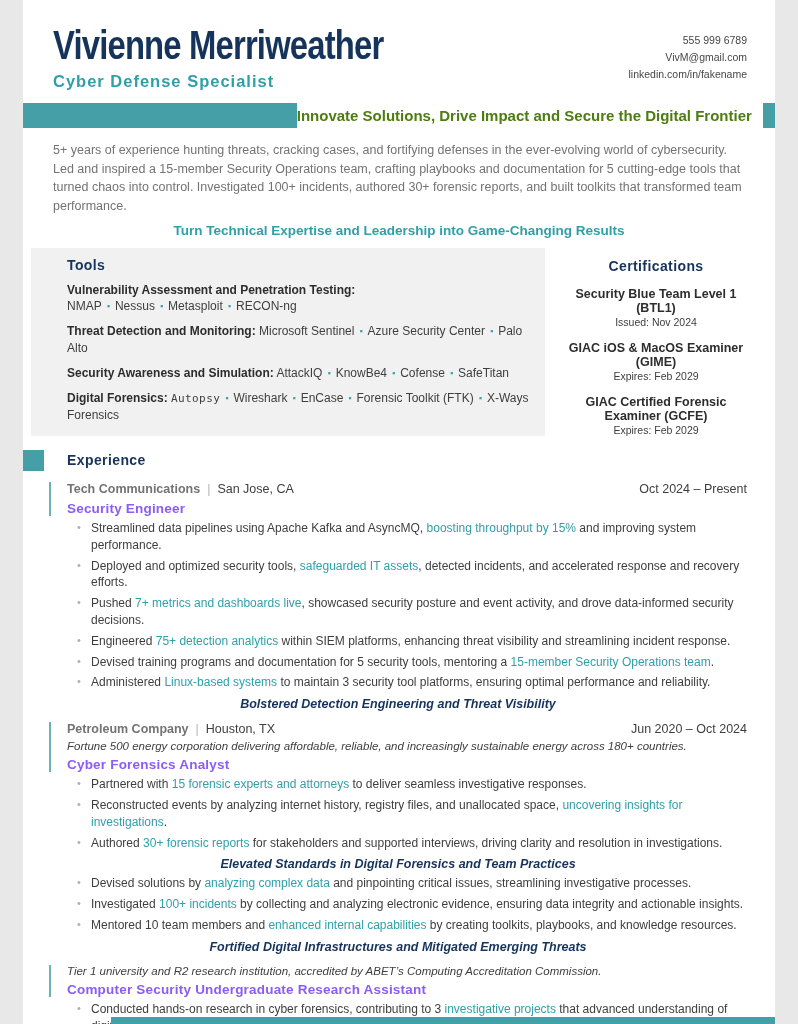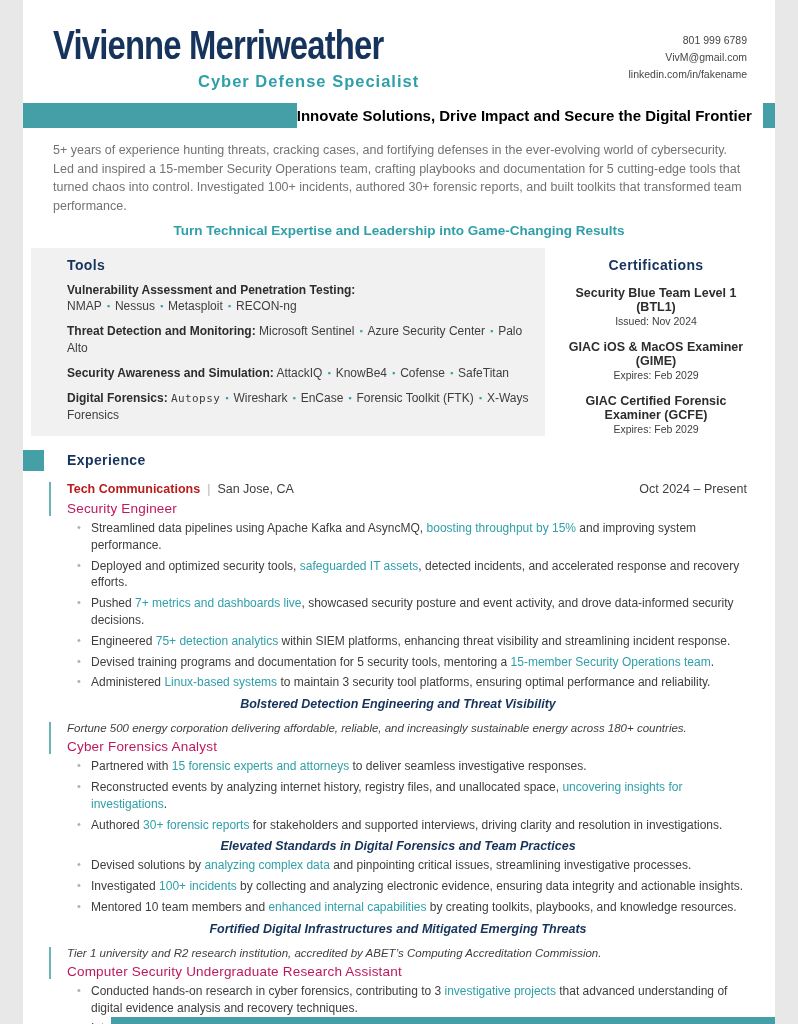--- a/index.html
+++ b/index.html
@@ -10,61 +10,61 @@
     font-family:"Liberation Sans", sans-serif; color:#3e3e3e;
   }
   
   .header { display:flex; justify-content:space-between; padding:24px 28px 0 30px; }
   .name {
     font-size:40px; font-weight:bold; color:#16345b; line-height:1.05;
     letter-spacing:-1px; white-space:nowrap;
     transform:scaleX(0.82); transform-origin:left center;
   }
   .subtitle {
-    margin-top:6px; margin-left:145px;
+    margin-top:6px; 
     color:#2f9fa8; font-weight:bold; font-size:16.5px; letter-spacing:1px; white-space:nowrap;
   }
   .contact { text-align:right; font-size:10.5px; color:#464646; line-height:1.6; padding-top:8px; }
   
   .banner { display:flex; align-items:stretch; height:25px; margin-top:12px; }
   .banner-bar { width:383px; background:#459fa7; }
   .banner-text {
     flex:1; display:flex; align-items:center; justify-content:flex-end;
-    font-size:15px; font-weight:bold; color:#000000; padding-right:11px; white-space:nowrap;
+    font-size:15px; font-weight:bold; color:#4d7c0f; padding-right:11px; white-space:nowrap;
   }
   .banner-cap { width:17px; background:#459fa7; }
   
   .summary { margin:13px 30px 0 30px; font-size:12.5px; line-height:1.48; color:#737373; }
   .tagline { margin-top:8px; text-align:center; color:#2f9fa8; font-weight:bold; font-size:13.5px; }
   
-  .two-col { display:flex; align-items:center; margin-top:10px; }
+  .two-col { display:flex; align-items:flex-end; margin-top:10px; }
   .tools-panel { background:#f1f1f1; margin-left:8px; width:514px; padding:9px 14px 13px 36px; }
   .section-h { font-size:14px; font-weight:bold; color:#16345b; letter-spacing:0.4px; }
   .tools-row { margin-top:9px; font-size:12px; line-height:1.35; color:#3e3e3e; }
   .t-label { font-weight:bold; color:#2d2d2d; }
   .sep { color:#3a9fa7; font-size:9px; margin:0 5px; vertical-align:1px; }
   .mono { font-family:"DejaVu Sans Mono", monospace; font-size:11px; letter-spacing:0.4px; }
   .certs { flex:1; text-align:center; padding:9px 20px 0 12px; }
   .cert-item { margin-top:13px; }
   .cert-name { font-size:12.5px; font-weight:bold; color:#2d2d2d; }
   .cert-detail { font-size:10.5px; color:#3e3e3e; margin-top:1px; }
   
   .exp-band { display:flex; align-items:center; margin-top:14px; height:21px; }
   .exp-square { width:21px; height:21px; background:#459fa7; }
   .exp-band .section-h { margin-left:23px; }
   .jobs { margin:4px 28px 0 26px; }
   .job { margin-top:11px; }
   .job-head { border-left:2px solid #6cb2b9; padding-left:16px; }
   .job-row { display:flex; justify-content:space-between; align-items:baseline; font-size:12.5px; }
-  .company { font-weight:bold; color:#b91c1c; }
+  .company { font-weight:bold; color:#737373; }
   .divider { color:#b5b5b5; font-weight:normal; margin:0 7px; }
   .location { color:#3e3e3e; font-weight:normal; }
   .dates { color:#3e3e3e; white-space:nowrap; }
   .blurb { font-style:italic; font-size:11.5px; color:#3e3e3e; margin-top:4px; }
-  .role { font-size:13.5px; font-weight:normal; color:#be185d; margin-top:5px; letter-spacing:0.2px; }
+  .role { font-size:13.5px; font-weight:bold; color:#8b5cf6; margin-top:5px; letter-spacing:0.2px; }
   .bullets { margin-top:3px; }
   .bullet { position:relative; padding-left:42px; font-size:12px; line-height:1.4; margin-top:4px; color:#3e3e3e; }
   .bullet::before { content:"•"; position:absolute; left:28px; top:0; color:#aeaeae; font-size:11px; }
   .hl { color:#2f9fa8; }
   .interstitial {
     text-align:center; font-weight:bold; font-style:italic; color:#16345b;
     font-size:12.5px; margin:6px 0 3px 0;
   }
   .bottom-bar { position:absolute; left:88px; right:0; bottom:0; height:7px; background:#459fa7; }
 </style>
@@ -72,21 +72,21 @@
 <body>
 
 <div class="page">
 
   <div class="header">
     <div>
       <div class="name">Vivienne Merriweather</div>
       <div class="subtitle">Cyber Defense Specialist</div>
     </div>
     <div class="contact">
-      <div>801 999 6789</div>
+      <div>555 999 6789</div>
       <div>VivM@gmail.com</div>
       <div>linkedin.com/in/fakename</div>
     </div>
   </div>
 
   <div class="banner">
     <div class="banner-bar"></div>
     <div class="banner-text">Innovate Solutions, Drive Impact and Secure the Digital Frontier</div>
     <div class="banner-cap"></div>
   </div>
@@ -142,20 +142,24 @@
           <div class="bullet"><span>Deployed and optimized security tools, </span><span class="hl">safeguarded IT assets</span><span>, detected incidents, and accelerated response and recovery efforts.</span></div>
           <div class="bullet"><span>Pushed </span><span class="hl">7+ metrics and dashboards live</span><span>, showcased security posture and event activity, and drove data-informed security decisions.</span></div>
           <div class="bullet"><span>Engineered </span><span class="hl">75+ detection analytics</span><span> within SIEM platforms, enhancing threat visibility and streamlining incident response.</span></div>
           <div class="bullet"><span>Devised training programs and documentation for 5 security tools, mentoring a </span><span class="hl">15-member Security Operations team</span><span>.</span></div>
           <div class="bullet"><span>Administered </span><span class="hl">Linux-based systems</span><span> to maintain 3 security tool platforms, ensuring optimal performance and reliability.</span></div>
           <div class="interstitial">Bolstered Detection Engineering and Threat Visibility</div>
         </div>
       </div>
       <div class="job">
         <div class="job-head">
+          <div class="job-row">
+            <div><span class="company">Petroleum Company</span><span class="divider">|</span><span class="location">Houston, TX</span></div>
+            <div class="dates">Jun 2020 – Oct 2024</div>
+          </div>
           <div class="blurb">Fortune 500 energy corporation delivering affordable, reliable, and increasingly sustainable energy across 180+ countries.</div>
           <div class="role">Cyber Forensics Analyst</div>
         </div>
         <div class="bullets">
           <div class="bullet"><span>Partnered with </span><span class="hl">15 forensic experts and attorneys</span><span> to deliver seamless investigative responses.</span></div>
           <div class="bullet"><span>Reconstructed events by analyzing internet history, registry files, and unallocated space, </span><span class="hl">uncovering insights for investigations</span><span>.</span></div>
           <div class="bullet"><span>Authored </span><span class="hl">30+ forensic reports</span><span> for stakeholders and supported interviews, driving clarity and resolution in investigations.</span></div>
           <div class="interstitial">Elevated Standards in Digital Forensics and Team Practices</div>
           <div class="bullet"><span>Devised solutions by </span><span class="hl">analyzing complex data</span><span> and pinpointing critical issues, streamlining investigative processes.</span></div>
           <div class="bullet"><span>Investigated </span><span class="hl">100+ incidents</span><span> by collecting and analyzing electronic evidence, ensuring data integrity and actionable insights.</span></div>

